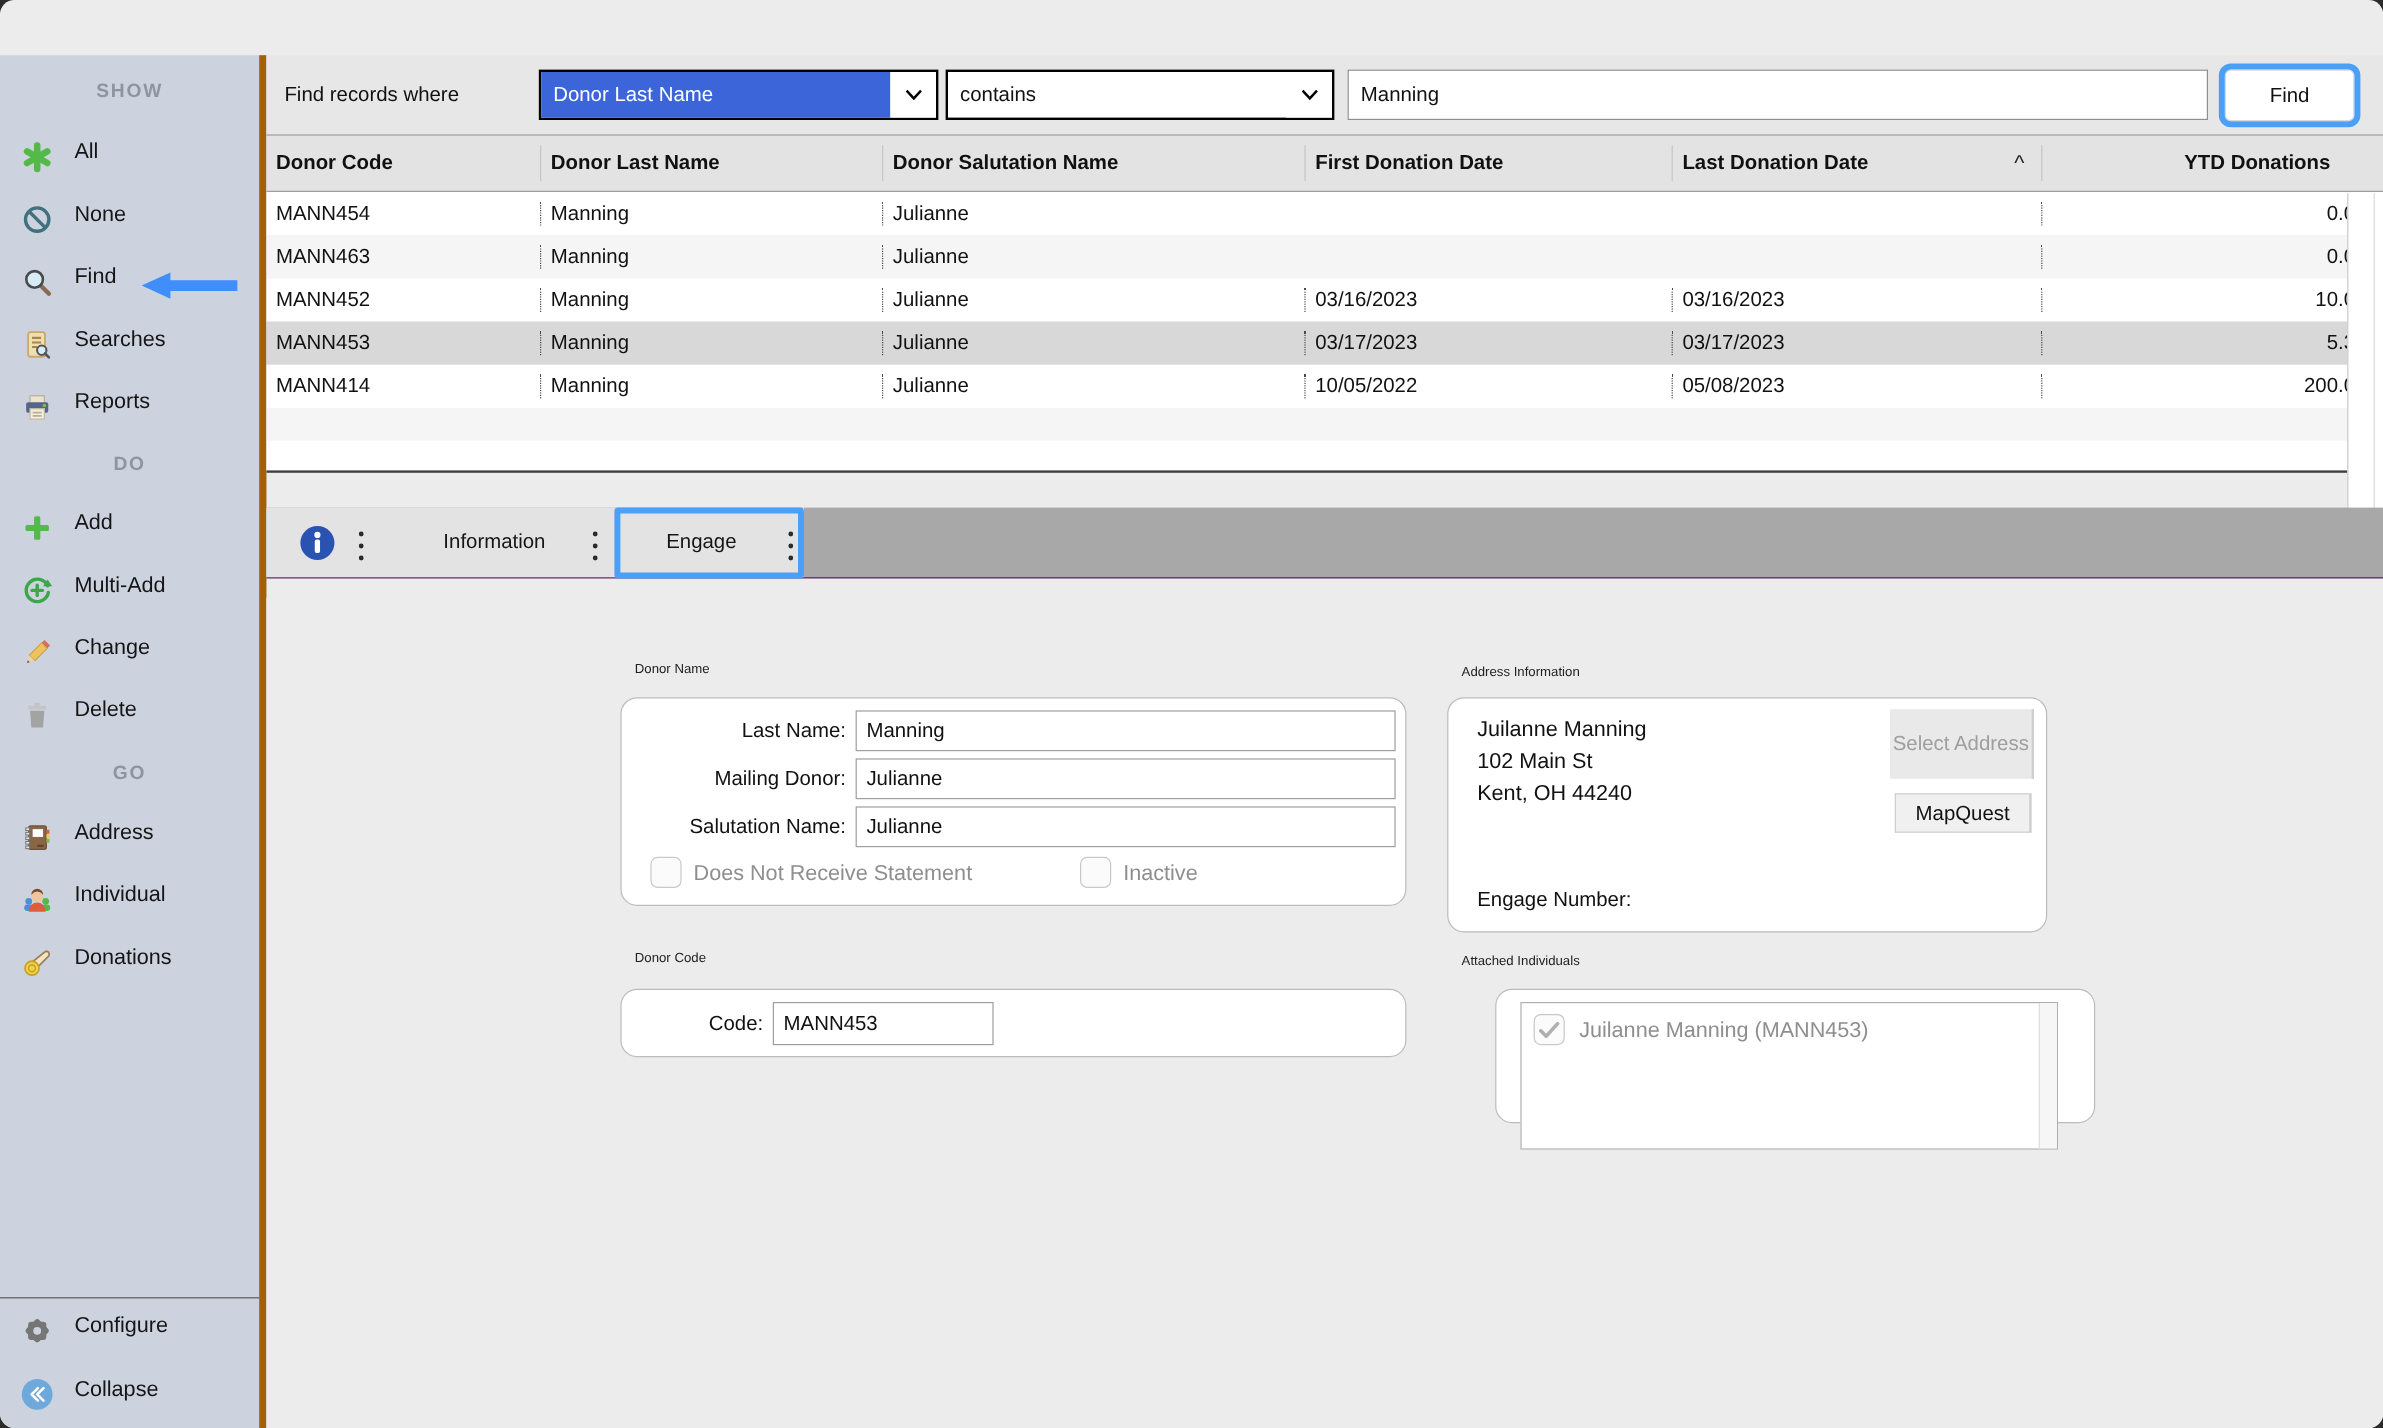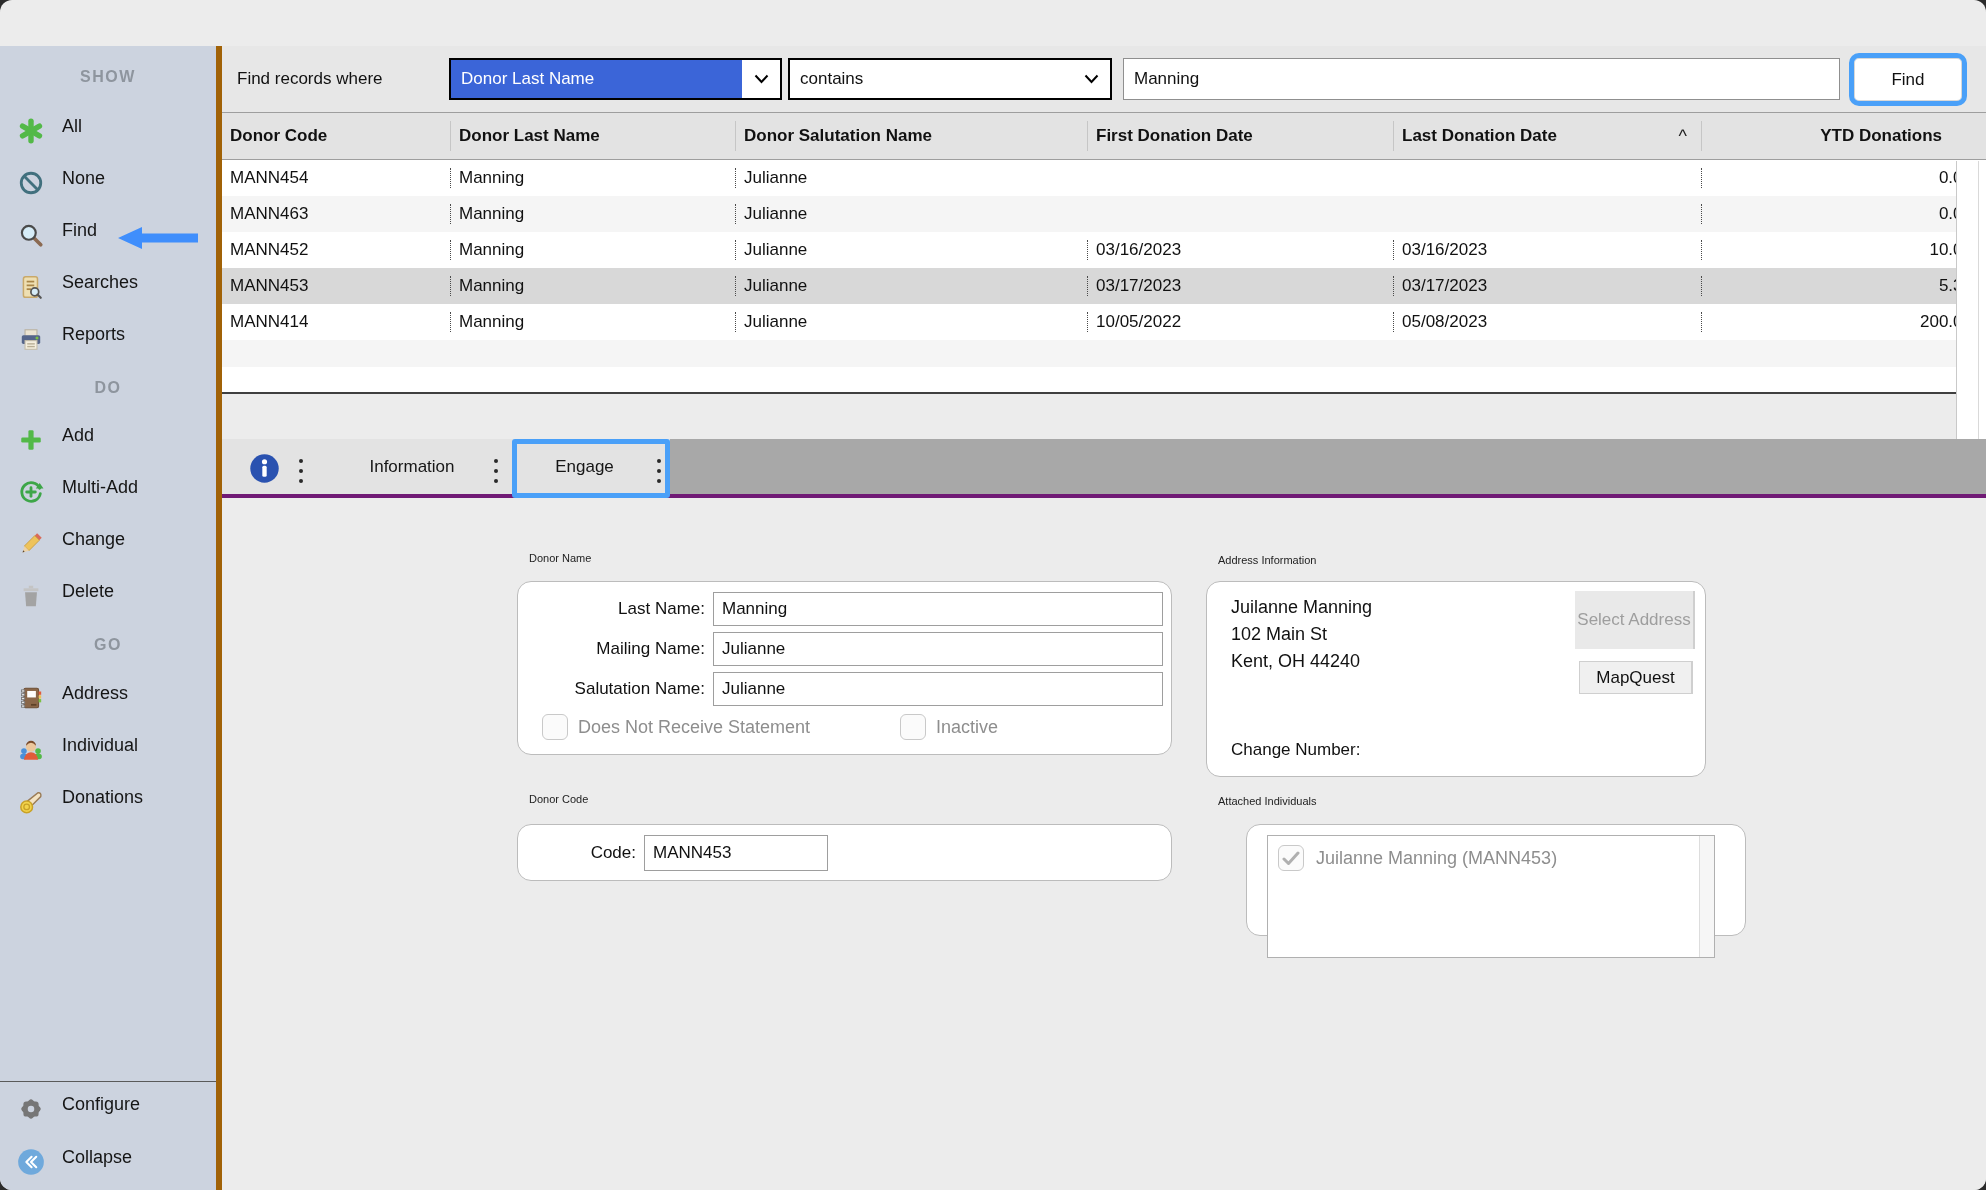--- a/index.html
+++ b/index.html
@@ -63,21 +63,21 @@
   .scroll-strip{position:absolute;right:0;top:115px;height:279px;width:30px;background:#fff;border-left:1px solid #c9c9c9;}
   .scroll-strip .inner-line{position:absolute;right:7px;top:0;height:100%;border-right:1px solid #d9d9d9;}
 
   
   .rec-head{position:absolute;left:0;top:351px;width:100%;height:41px;background:#fff;border-bottom:1.5px solid #8a8a8a;display:flex;align-items:center;}
   .rec-head .ric{margin-left:8px;width:26px;height:26px;flex:none;}
   .rec-title{margin-left:8px;font-size:19px;color:#111;}
   .rec-results{margin-left:auto;margin-right:14px;font-size:17px;color:#111;}
 
   
-  .tabbar{position:absolute;left:0;top:393px;width:100%;height:59px;background:#a8a8a8;border-bottom:4px solid #701a75;}
+  .tabbar{position:absolute;left:0;top:377px;width:100%;height:59px;background:#a8a8a8;border-bottom:1px solid #701a75;}
   .tab-light{position:absolute;left:0;top:0;width:448px;height:100%;background:#e3e3e3;}
   .info-btn{position:absolute;left:27px;top:14px;width:31px;height:31px;}
   .kebab{position:absolute;top:17px;width:6px;display:flex;flex-direction:column;align-items:center;}
   .kebab i{width:4px;height:4px;border-radius:50%;background:#2a2a2a;display:block;margin:3px 0;}
   .k1{left:76px;}.k2{left:271px;}.k3{left:434px;}
   .tab{position:absolute;top:0;height:100%;display:flex;align-items:center;justify-content:center;font-size:17px;color:#161616;}
   .tab-info{left:120px;width:140px;}
   .tab-engage{left:300px;width:125px;}
   .engage-annot{position:absolute;left:290px;top:0;width:158px;height:59px;border:5px solid #4aa0f8;border-radius:3px;}
 
@@ -448,21 +448,21 @@
 
     <div class="content">
 
       <div class="card-head" style="left:307px;top:54px">Donor Name</div>
       <div class="card" style="left:295px;top:83px;width:655px;height:174px">
         <div class="frow" style="left:0;top:10px;width:100%">
           <span class="flabel">Last Name:</span>
           <input class="finput" value="Manning" style="">
         </div>
         <div class="frow" style="left:0;top:50px;width:100%">
-          <span class="flabel">Mailing Name:</span>
+          <span class="flabel">Mailing Donor:</span>
           <input class="finput" value="Julianne" style="">
         </div>
         <div class="frow" style="left:0;top:90px;width:100%">
           <span class="flabel">Salutation Name:</span>
           <input class="finput" value="Julianne" style="">
         </div>
         <div class="frow" style="left:24px;top:132px">
           <span class="chk"></span>
           <span class="chk-label">Does Not Receive Statement</span>
         </div>
@@ -482,21 +482,21 @@
 
       <div class="card-head" style="left:996px;top:56px">Address Information</div>
       <div class="card" style="left:984px;top:83px;width:500px;height:196px">
         <div class="addr-text">
           <div>Juilanne Manning</div>
           <div>102 Main St</div>
           <div>Kent, OH 44240</div>
         </div>
         <div class="btn-selectaddr">Select Address</div>
         <div class="btn-mapquest">MapQuest</div>
-        <div class="phone-label">Change Number:</div>
+        <div class="phone-label">Engage Number:</div>
       </div>
 
       <div class="card-head" style="left:996px;top:297px">Attached Individuals</div>
       <div class="card" style="left:1024px;top:326px;width:500px;height:112px">
         <div class="listbox">
           <div class="list-item">
             <span class="chk">
               <svg width="18" height="15" viewBox="0 0 18 15">
                   <polyline points="2,8 6.5,12.5 16,2" fill="none" stroke="#b0b0b0" stroke-width="3" stroke-linecap="round" stroke-linejoin="round"></polyline>
                 </svg>

